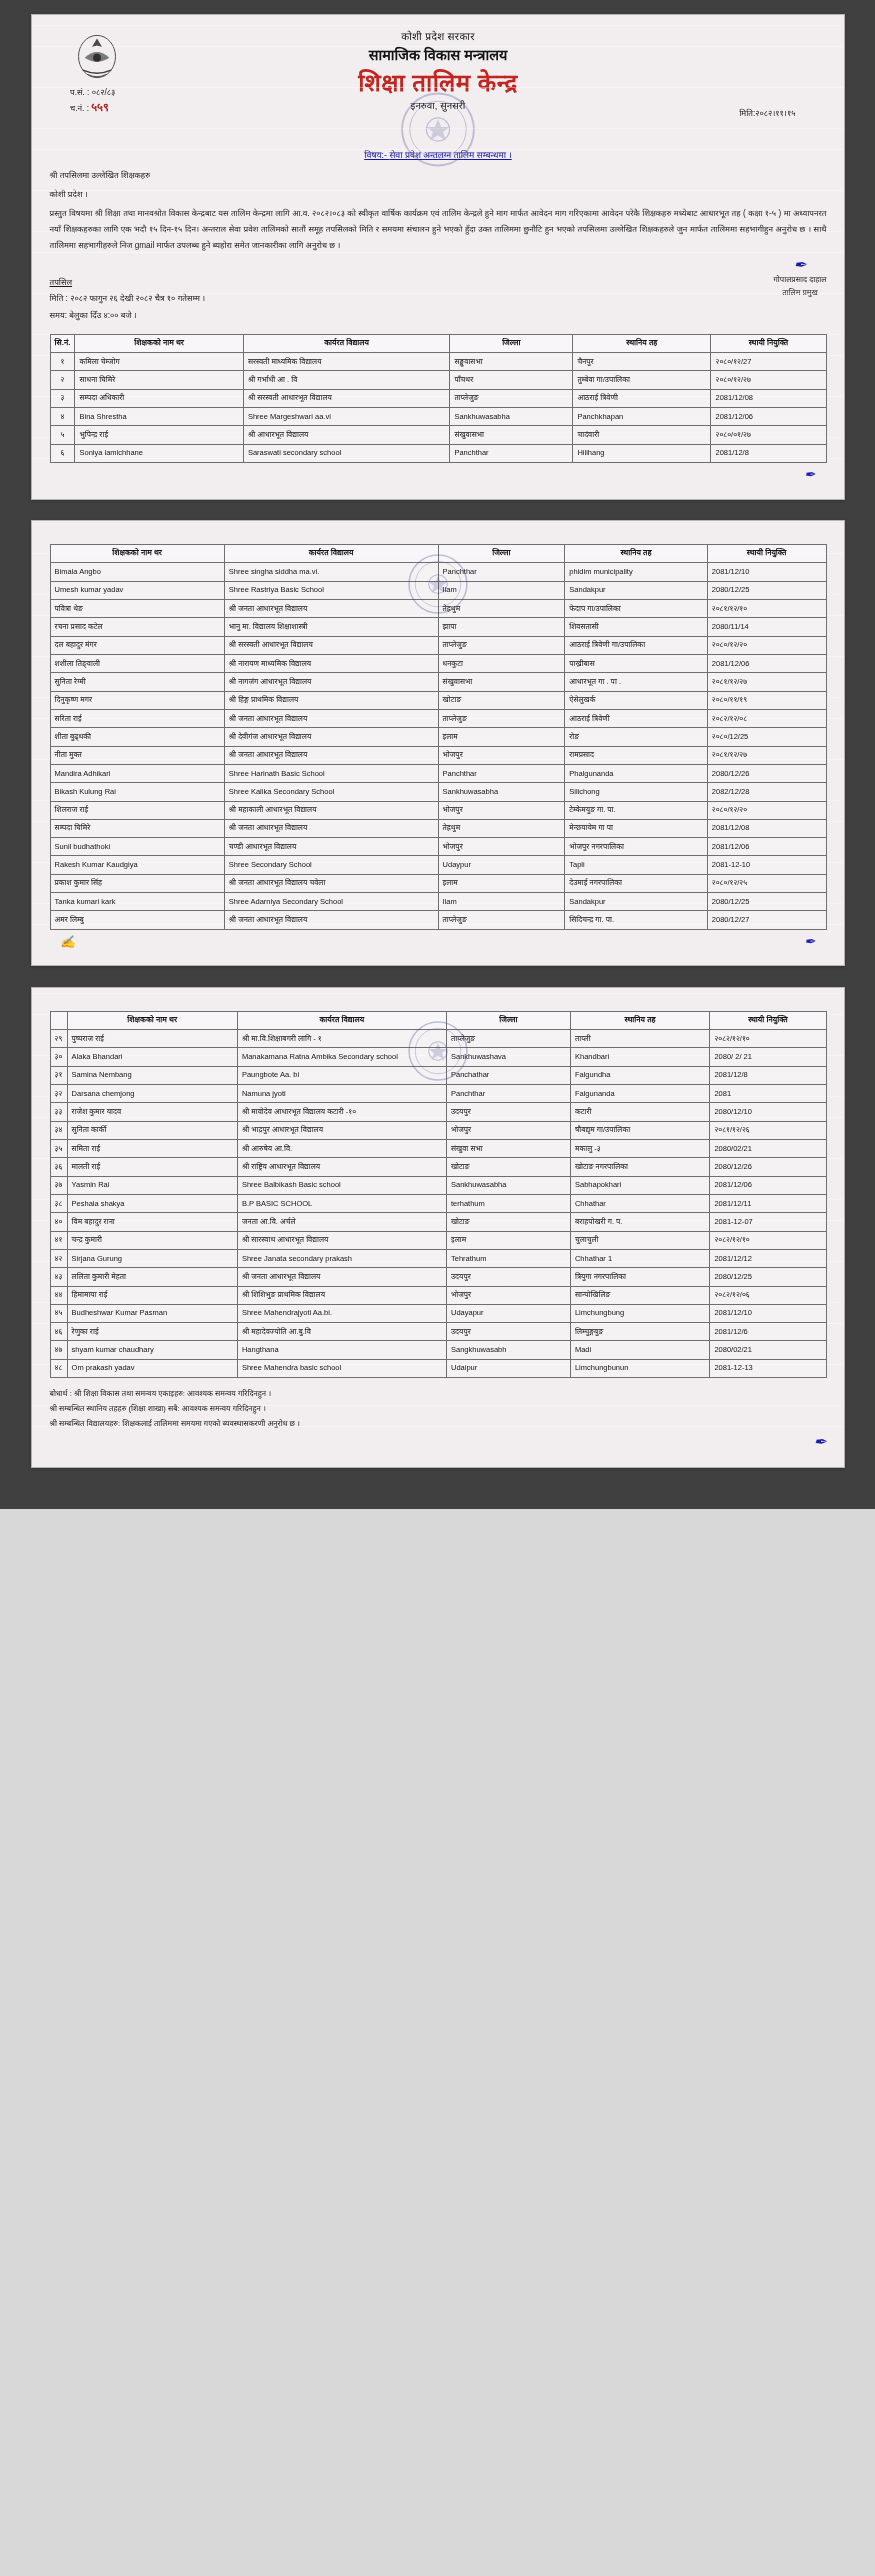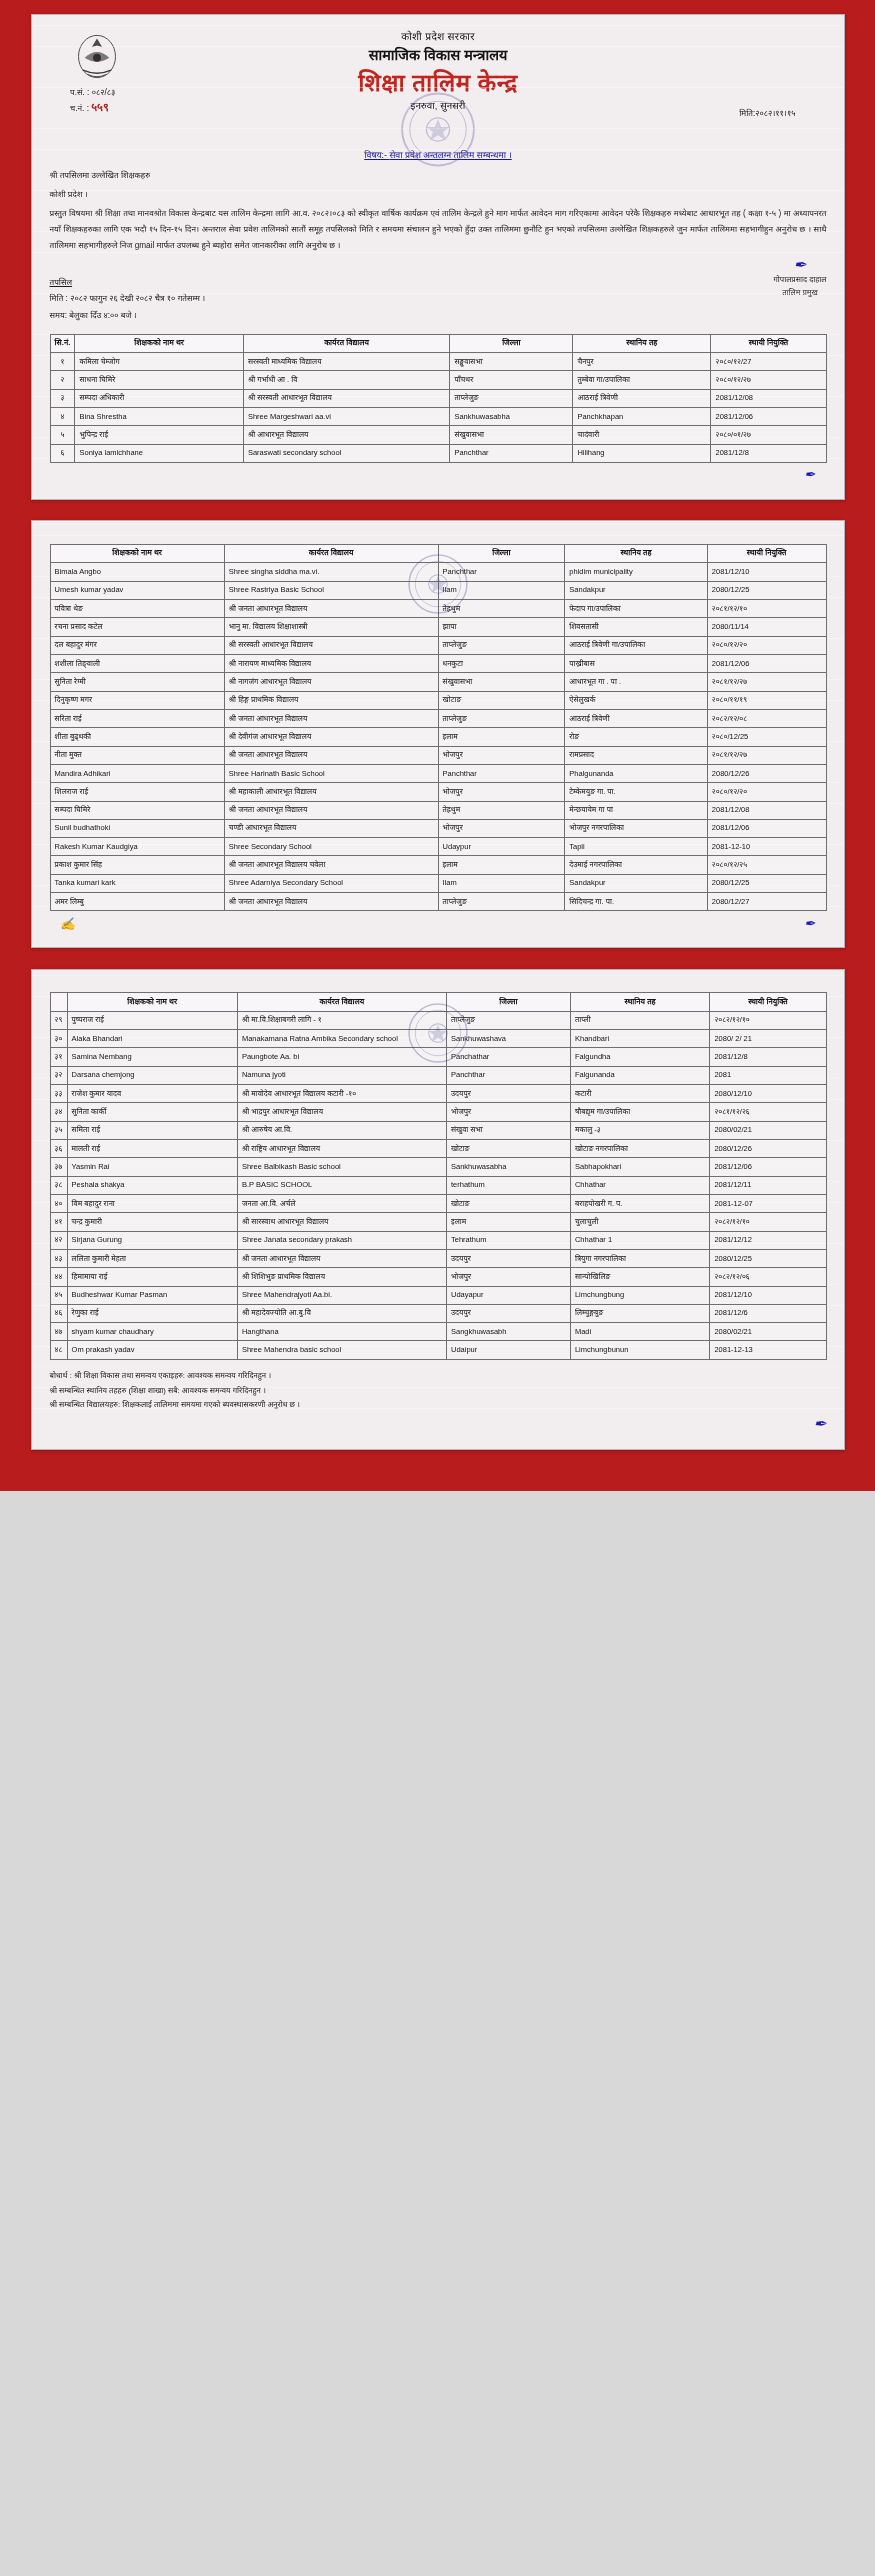--- a/index.html
+++ b/index.html
@@ -4,21 +4,21 @@
 <style>
   * { box-sizing: border-box; }
   html, body {
     margin: 0; padding: 0;
     background: #d8d8d8;
     font-family: "Liberation Sans", sans-serif;
   }
   .page-wrap {
     width: 876px;
     margin: 0 auto;
-    background: #b91c1c;
+    background: #404040;
     padding: 14.4px 0 20.6px 0;
   }
   .sheet {
     width: 814px;
     margin: 0 auto 20.6px auto;
     background: #f2eef0;
     border: 0.5px solid #b9b2b6;
     box-shadow: 0 1px 3.1px rgba(0,0,0,0.25);
     padding: 13.4px 17.5px 15.5px 17.5px;
     position: relative;
@@ -403,20 +403,27 @@
             <td>२०८१/१२/२७</td>
           </tr>
           <tr>
             <td>Mandira Adhikari</td>
             <td>Shree Harinath Basic School</td>
             <td>Panchthar</td>
             <td>Phalgunanda</td>
             <td>2080/12/26</td>
           </tr>
           <tr>
+            <td>Bikash Kulung Rai</td>
+            <td>Shree Kalika Secondary School</td>
+            <td>Sankhuwasabha</td>
+            <td>Silichong</td>
+            <td>2082/12/28</td>
+          </tr>
+          <tr>
             <td>शिलराज राई</td>
             <td>श्री महाकाली आधारभूत विद्यालय</td>
             <td>भोजपुर</td>
             <td>टेम्केमयुङ गा. पा.</td>
             <td>२०८०/१२/२०</td>
           </tr>
           <tr>
             <td>सम्पदा घिमिरे</td>
             <td>श्री जनता आधारभूत विद्यालय</td>
             <td>तेह्रथुम</td>

